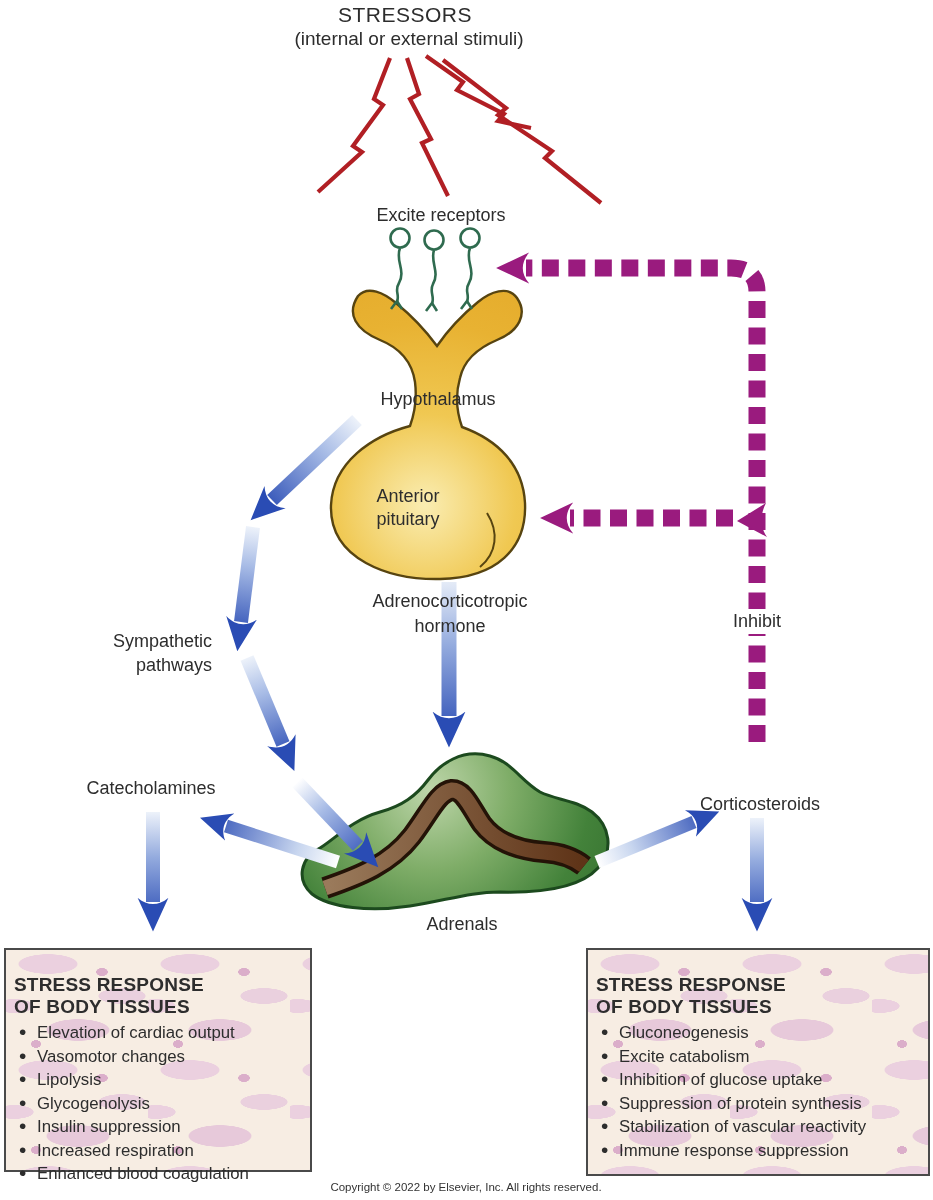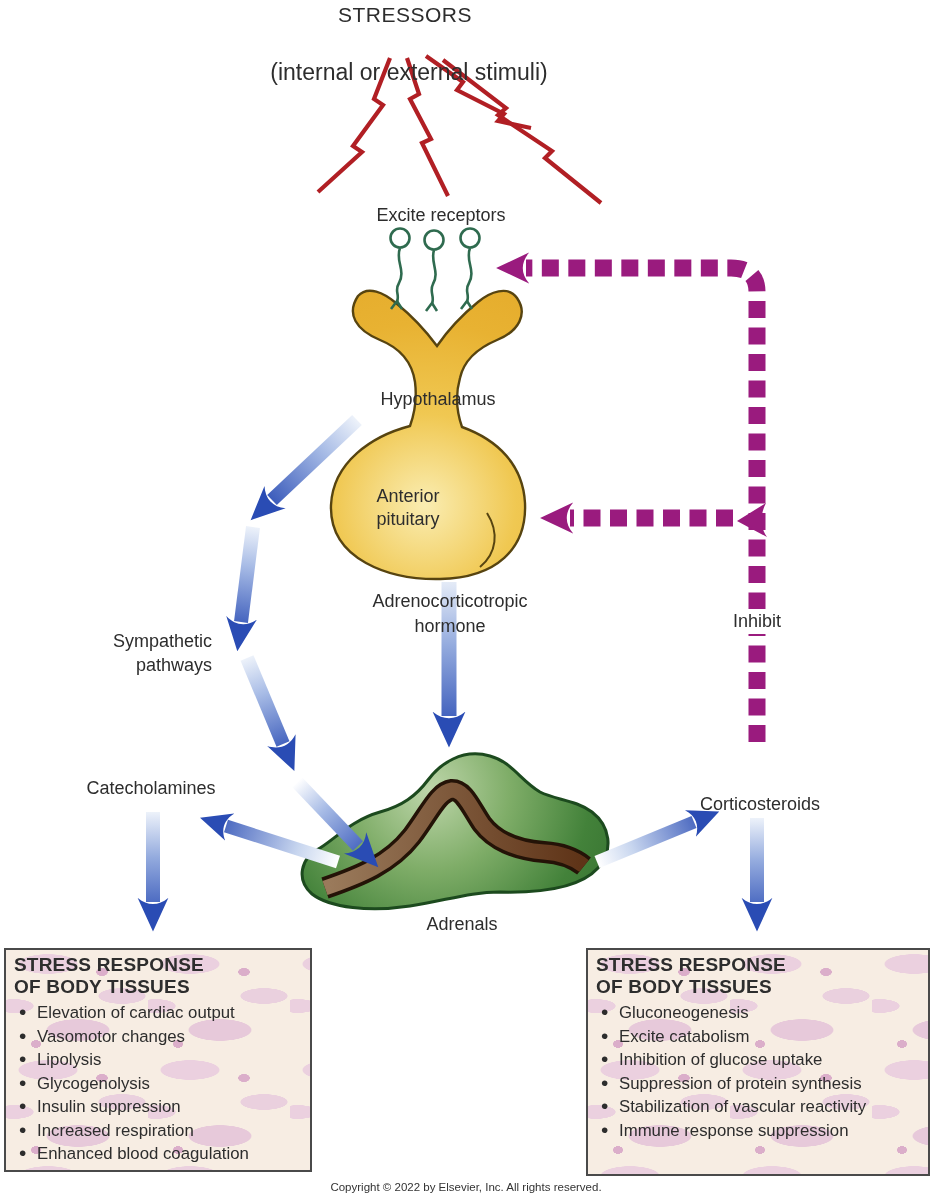--- a/index.html
+++ b/index.html
@@ -3,34 +3,34 @@
 <meta charset="utf-8">
 <style>
   html,body{margin:0;padding:0;background:#ffffff;}
   #canvas{position:relative;width:933px;height:1200px;background:#ffffff;overflow:hidden;
           font-family:"Liberation Sans",sans-serif;color:#2d2d2d;}
   #diagram-svg{position:absolute;left:0;top:0;}
   .lbl{position:absolute;font-size:18px;line-height:23px;white-space:nowrap;
        transform:translateX(-50%);text-align:center;}
   .lbl.two{white-space:pre-line;}
   .title1{font-size:21px;letter-spacing:.5px;}
-  .title2{font-size:23px;margin-top:34px;}
+  .title2{font-size:19px;}
   .lbl-rightblock{position:absolute;text-align:right;font-size:18px;line-height:24px;}
   .inhibit{background:#ffffff;padding:1px 7px;z-index:3;}
   .tissue-box{position:absolute;border:2px solid #4a4a4a;box-sizing:border-box;
       background-color:#F7EDE3;
       background-image:
         radial-gradient(30px 10px at 42px 14px,#EBD0DF 96%,rgba(235,208,223,0) 100%),
         radial-gradient(24px 8px at 116px 46px,#EAD0DE 96%,rgba(235,208,223,0) 100%),
         radial-gradient(32px 11px at 72px 80px,#E7C9DA 96%,rgba(231,201,218,0) 100%),
         radial-gradient(20px 7px at 8px 56px,#EBD0DF 96%,rgba(235,208,223,0) 100%),
         radial-gradient(6px 4px at 96px 22px,#DBAECA 96%,rgba(219,174,202,0) 100%),
         radial-gradient(5px 4px at 30px 94px,#DBAECA 96%,rgba(219,174,202,0) 100%);
       background-size:142px 106px;
-      padding:4px 10px 4px 8px;}
+      padding:24px 10px 4px 8px;}
   .tissue-box .box-title{font-weight:bold;font-size:19px;line-height:22px;letter-spacing:.2px;}
   .tissue-box ul{margin:3px 0 0 0;padding:0;list-style:none;}
   .tissue-box li{position:relative;font-size:16.8px;line-height:23.5px;padding-left:23px;}
   .tissue-box li::before{content:"\2022";position:absolute;left:5px;top:-1px;font-size:21px;}
   #right-box li{padding-right:10px;}
   #right-box li{text-indent:0;}
   .copyright{position:absolute;font-size:11.5px;color:#333;transform:translateX(-50%);white-space:nowrap;}
 </style>
 </head>
 <body>

